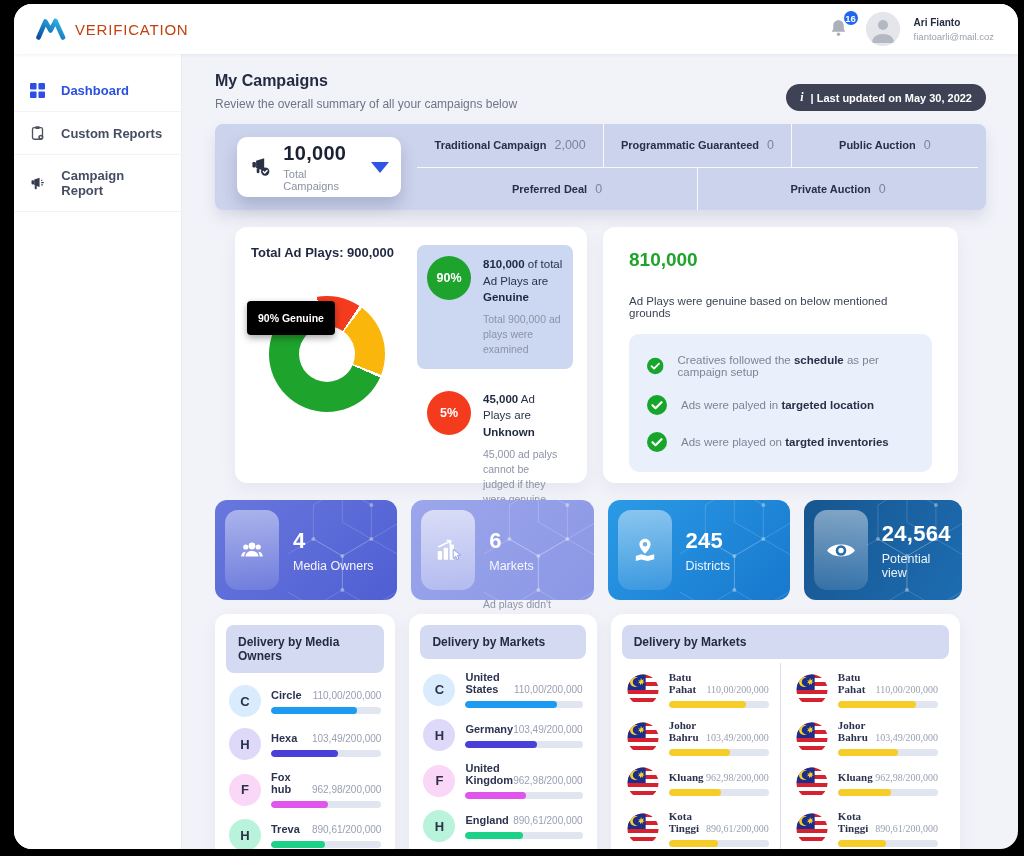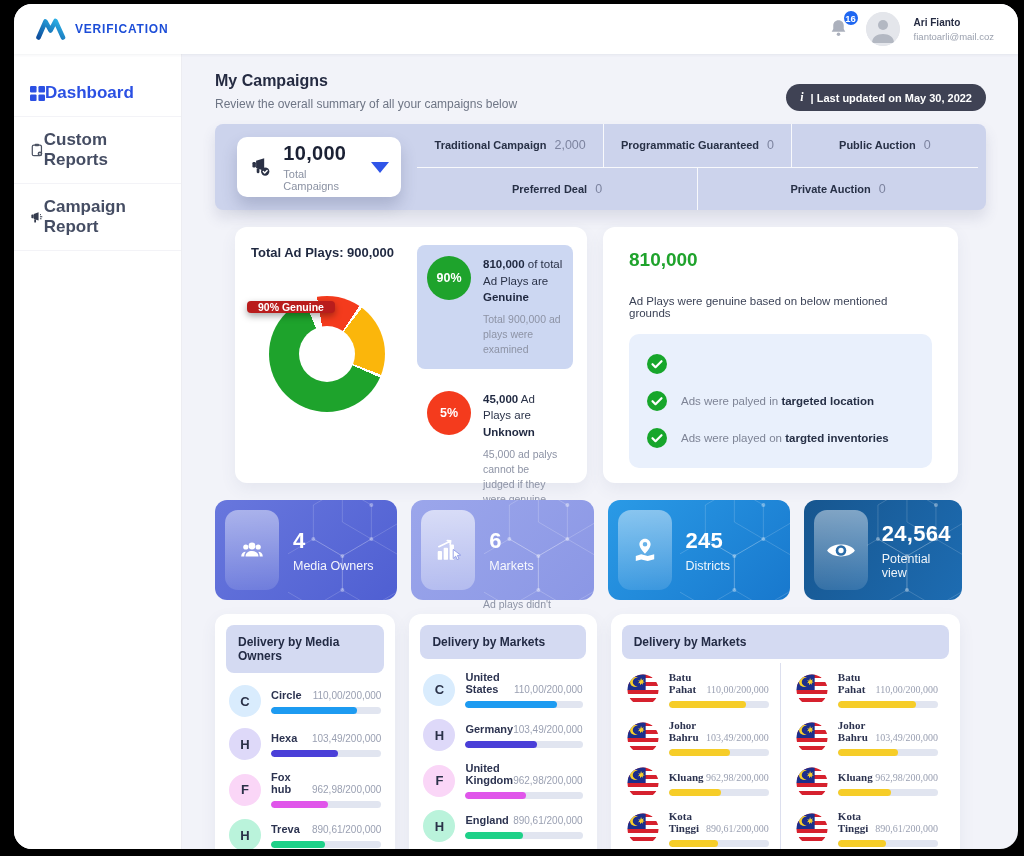--- a/index.html
+++ b/index.html
@@ -14,39 +14,39 @@
     background:#f2f3f9; border-radius:18px; overflow:hidden;
     display:flex; flex-direction:column;
   }
   
   .topbar {
     height:50px; background:#fff; flex:0 0 50px;
     display:flex; align-items:center; padding:0 24px 0 22px;
     box-shadow:0 1px 3px rgba(40,50,80,.07); position:relative; z-index:5;
   }
   .brand { display:flex; align-items:center; gap:9px; }
-  .brand-name { font-size:12px; font-weight:700; letter-spacing:.8px; color:#1d4ed8; }
+  .brand-name { font-size:15px; font-weight:400; letter-spacing:.8px; color:#c2410c; }
   .topbar-right { margin-left:auto; display:flex; align-items:center; gap:14px; }
   .bell-wrap { position:relative; width:24px; height:26px; cursor:pointer; }
   .badge {
     position:absolute; top:-7px; right:-8px; min-width:18px; height:18px;
     background:#1f67f1; color:#fff; border-radius:50%;
     font-size:9.5px; font-weight:700; display:flex; align-items:center; justify-content:center;
     border:2px solid #fff;
   }
   .avatar { width:34px; height:34px; border-radius:50%; overflow:hidden; background:#e4e6eb; cursor:pointer; }
   .user-meta { display:flex; flex-direction:column; gap:3px; }
   .user-name { font-size:10px; font-weight:800; color:#252b42; }
   .user-email { font-size:9.5px; color:#9aa0ae; }
   
   .shell { flex:1; display:flex; min-height:0; }
   .sidebar { width:168px; background:#fff; border-right:1px solid #ededf2; padding-top:16px; flex:0 0 168px; }
   .side-item {
-    display:flex; align-items:center; gap:0; padding:13px 16px;
-    font-size:17px; font-weight:600; color:#454d63;
+    display:flex; align-items:center; gap:16px; padding:13px 16px;
+    font-size:13px; font-weight:600; color:#454d63;
     border-bottom:1px solid #f3f3f7; cursor:pointer;
   }
   .side-item.active { color:#2b50e3; }
   .main { flex:1; padding:18px 32px 20px 33px; overflow:hidden; }
   
   .page-head { display:flex; justify-content:space-between; margin-bottom:13px; }
   .page-title { font-size:16px; font-weight:800; color:#252b42; margin-bottom:7px; }
   .page-sub { font-size:12px; color:#6e7585; }
   .updated-pill {
     align-self:flex-end; background:#3f4254; color:#fff; border-radius:14px;
@@ -84,22 +84,22 @@
   .adplays-card { flex:0 0 352px; display:flex; padding:18px 14px 14px 16px; }
   .donut-col { width:166px; position:relative; flex:0 0 166px; }
   .donut-title { font-size:13px; font-weight:800; color:#1f2840; white-space:nowrap; }
   .donut {
     width:116px; height:116px; border-radius:50%; margin:36px 0 0 18px; position:relative;
     background:conic-gradient(from -10deg,#f43b1d 0 44deg,#fff 44deg 47deg,#fbb60b 47deg 121deg,#fff 121deg 124deg,#1ea32c 124deg 347deg,#fff 347deg 350deg);
   }
   .donut::after { content:""; position:absolute; inset:30px; border-radius:50%; background:#fff; }
   .chart-tooltip {
     position:absolute; left:-4px; top:56px; z-index:3;
-    background:#b91c1c; color:#fff; font-size:10.5px; font-weight:600;
-    padding:0 11px; border-radius:4px; box-shadow:0 3px 7px rgba(0,0,0,.35);
+    background:#000000; color:#fff; font-size:10.5px; font-weight:600;
+    padding:11px 11px; border-radius:4px; box-shadow:0 3px 7px rgba(0,0,0,.35);
   }
   .legend-col { flex:1; display:flex; flex-direction:column; gap:11px; }
   .legend-item { display:flex; gap:12px; padding:11px 10px; border-radius:8px; }
   .legend-item.highlight { background:#ccd7f2; }
   .pct-badge {
     width:44px; height:44px; border-radius:50%; flex:0 0 44px;
     color:#fff; font-size:12.5px; font-weight:800;
     display:flex; align-items:center; justify-content:center;
   }
   .legend-line { font-size:11.5px; color:#2a3248; line-height:1.45; }
@@ -320,20 +320,21 @@
         </div>
 
         <div class="card genuine-card">
           <div class="genuine-value">810,000</div>
           <div class="genuine-sub">Ad Plays were genuine based on below mentioned grounds</div>
           <div class="check-box">
             <div class="check-item">
               <svg width="20" height="20">
                   <use href="#checksym"></use>
                 </svg>
+              <span><span>Creatives followed the </span><b>schedule</b><span> as per campaign setup</span></span>
             </div>
             <div class="check-item">
               <svg width="20" height="20">
                   <use href="#checksym"></use>
                 </svg>
               <span><span>Ads were palyed in </span><b>targeted location</b><span></span></span>
             </div>
             <div class="check-item">
               <svg width="20" height="20">
                   <use href="#checksym"></use>

